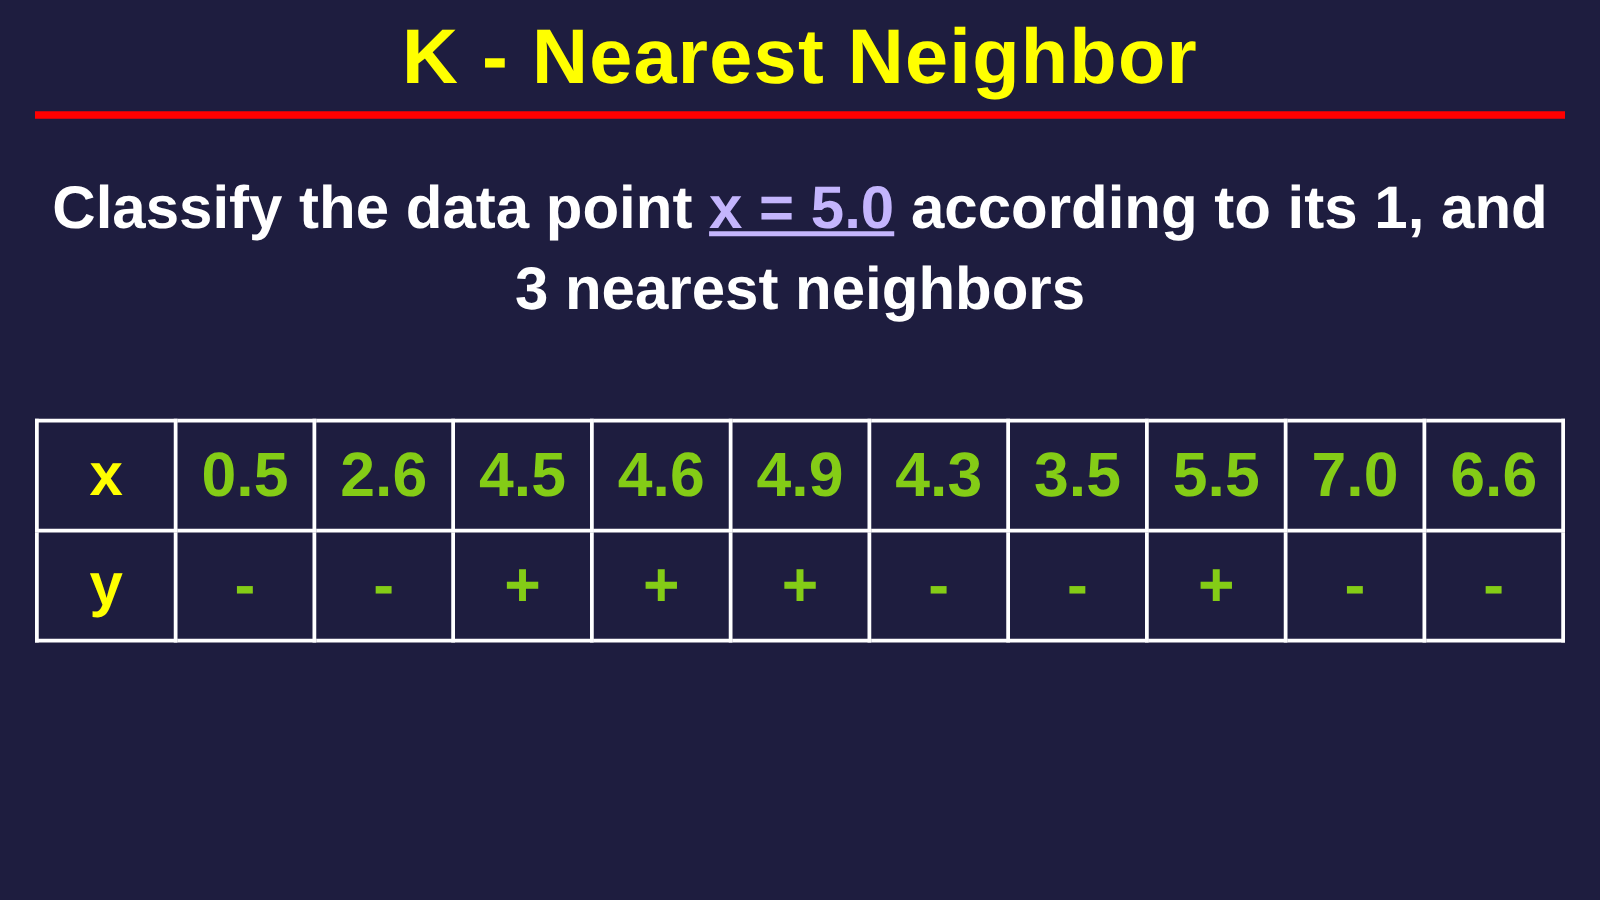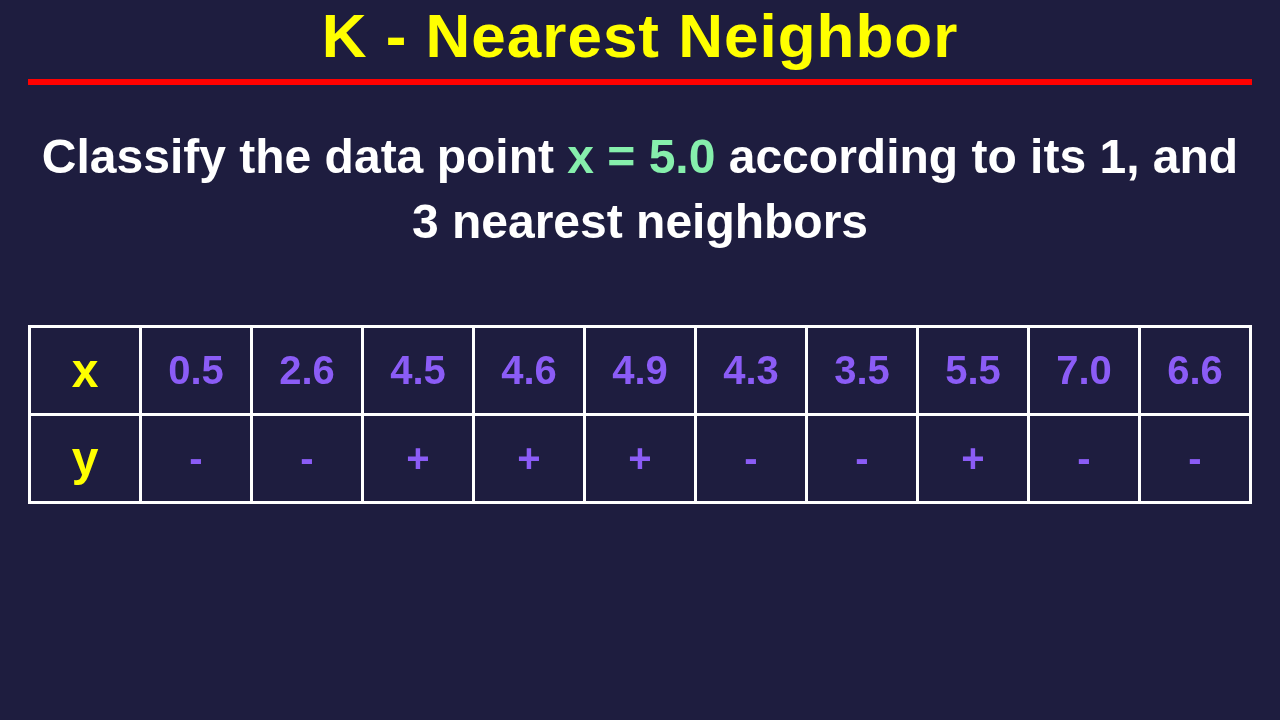--- a/index.html
+++ b/index.html
@@ -8,52 +8,53 @@
     height: 720px;
     background: #1e1d3f;
     font-family: "Comic Sans MS", "Comic Sans", cursive, sans-serif;
     overflow: hidden;
   }
   .title {
     color: #ffff00;
     font-size: 62px;
     font-weight: bold;
     text-align: center;
+    padding-top: 10px;
     letter-spacing: 1px;
   }
   .underline {
     height: 6px;
     background: #ff0000;
     margin: 8px 28px 0 28px;
   }
   .prompt {
     color: #ffffff;
     font-size: 48px;
     font-weight: bold;
     text-align: center;
     margin: 40px 30px 0 30px;
     line-height: 1.35;
   }
-  .prompt .hl { color: #86efac; }
+  .prompt .hl { color: #c4b5fd; text-decoration: underline; }
   .table-wrap {
     margin: 70px 28px 0 28px;
   }
   table {
     border-collapse: collapse;
     width: 100%;
     table-layout: fixed;
   }
   td {
     border: 3px solid #ffffff;
     text-align: center;
     vertical-align: middle;
     height: 88px;
-    font-size: 40px;
+    font-size: 50px;
     font-weight: bold;
-    color: #8b5cf6;
+    color: #84cc16;
   }
   td.rowlabel {
     color: #ffff00;
     font-size: 48px;
   }
 </style>
 </head>
 <body>
 
 <div class="title">K - Nearest Neighbor</div>

